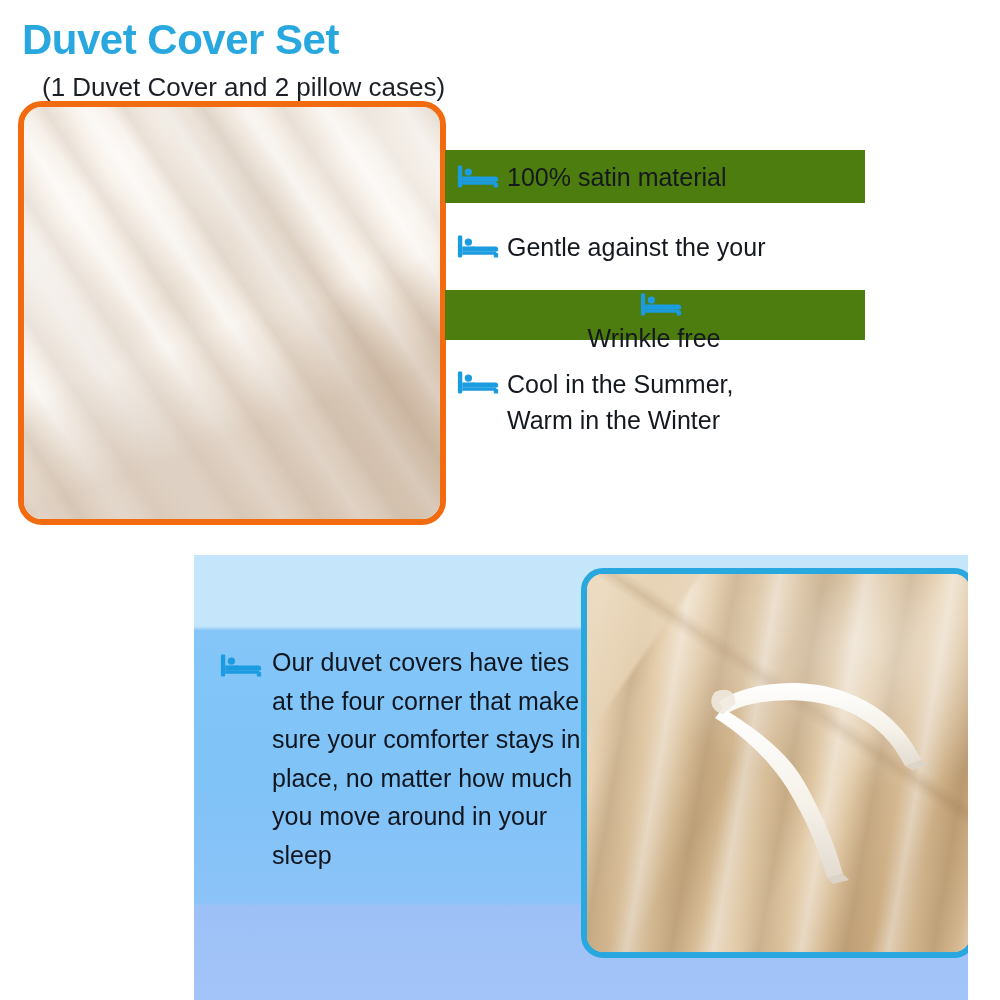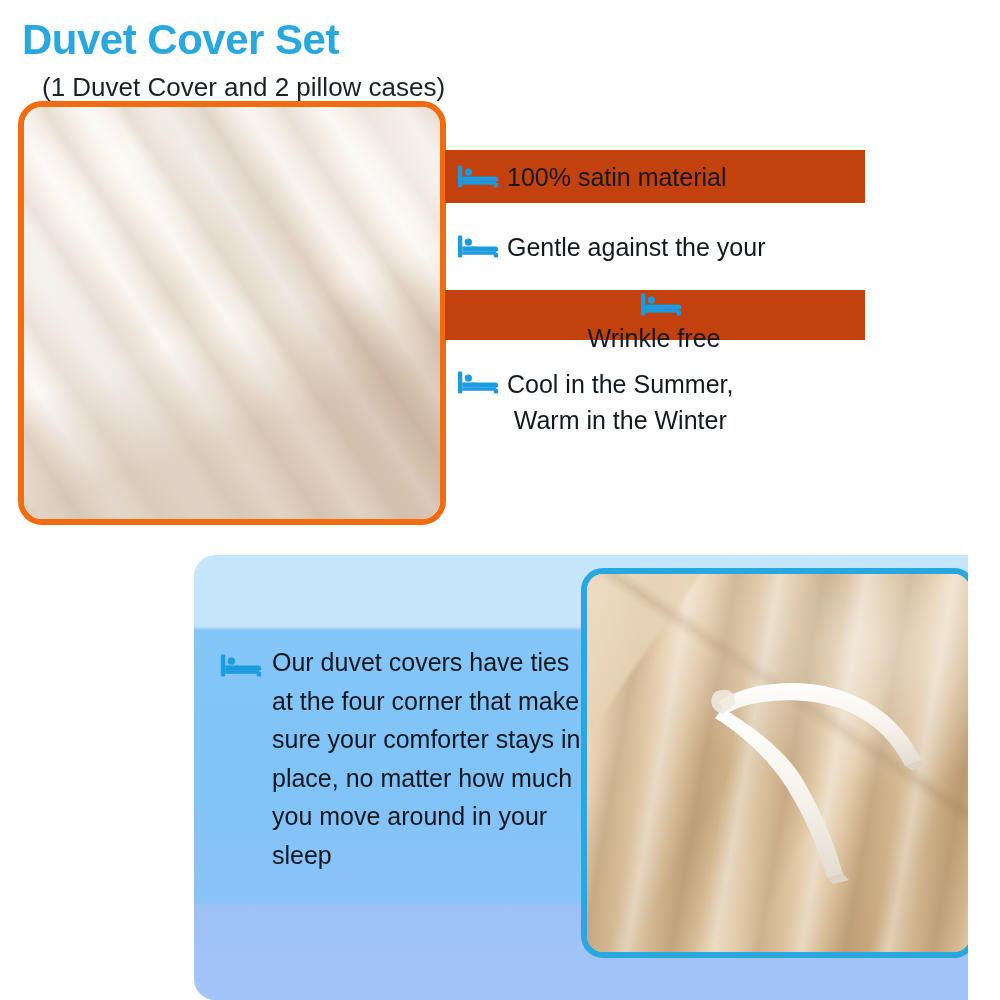--- a/index.html
+++ b/index.html
@@ -65,52 +65,51 @@
       linear-gradient(56deg, rgba(255,255,255,0.0) 0%, rgba(255,255,255,0.55) 28%, rgba(255,255,255,0.0) 52%),
       radial-gradient(120% 70% at 78% 12%, rgba(255,255,255,0.50), rgba(255,255,255,0) 62%);
   }
   #fab-lower{
     background:linear-gradient(160deg, rgba(0,0,0,0) 52%, rgba(196,172,149,0.45) 72%, rgba(206,184,162,0.55) 100%);
   }
 
   
   #features{position:absolute;left:445px;top:150px;width:420px;}
   .feature{position:relative;display:flex;align-items:flex-start;}
-  .feature.hl{background:#c2410c;}
+  .feature.hl{background:#4d7c0f;}
   .f-icon{flex:0 0 auto;width:42px;height:30px;margin-left:12px;margin-top:2px;}
   .f-text{
     font-size:25px;color:#14181f;line-height:36px;
     margin-left:8px;padding-right:10px;white-space:pre-line;
   }
 
   
   #feat-0{height:53px;align-items:center;}
   #feat-0 .f-icon{margin-top:0;}
   #gap-0{height:17px;}
   #feat-1{height:53px;align-items:center;}
   #feat-1 .f-icon{margin-top:0;}
   #gap-1{height:17px;}
   #feat-2{height:50px;align-items:center;flex-direction:column;}
   #feat-2 .f-icon{margin-top:0;}
   #gap-2{height:20px;}
-  #feat-3{height:82px;align-items:flex-start;padding-top:6px;text-align:center;}
+  #feat-3{height:82px;align-items:flex-start;padding-top:6px;}
 
   
   #bottom-panel{
     position:absolute;left:194px;top:555px;
     width:806px;height:445px;
     background:linear-gradient(180deg,
       #C5E5FA 0%,
       #C5E5FA 16%,
       #84C6F8 17%,
       #7FC3F7 50%,
       #8CC3F8 78%,
       #9DC1F7 79%,
       #A3C4F8 100%);
-    border-radius:21px;
   }
 
   
   #tie-block{
     position:absolute;left:26px;top:88px;width:365px;
     display:flex;align-items:flex-start;
   }
   #tie-icon{flex:0 0 auto;width:42px;height:30px;margin-top:8px;}
   #tie-text{
     margin-left:10px;

